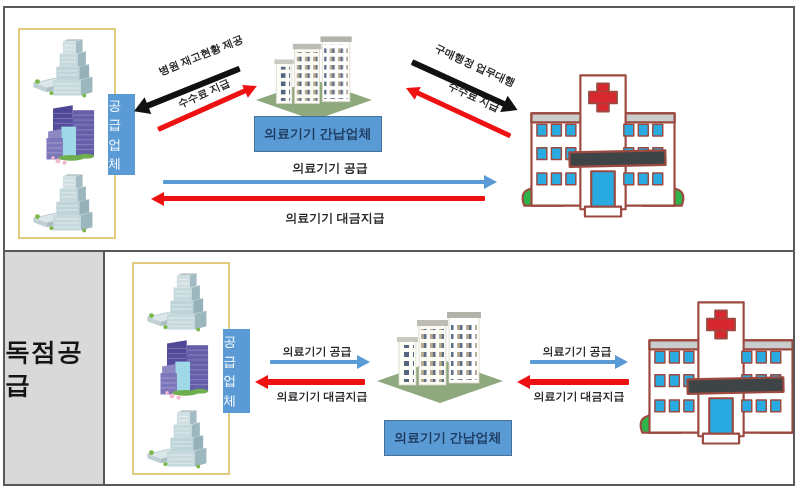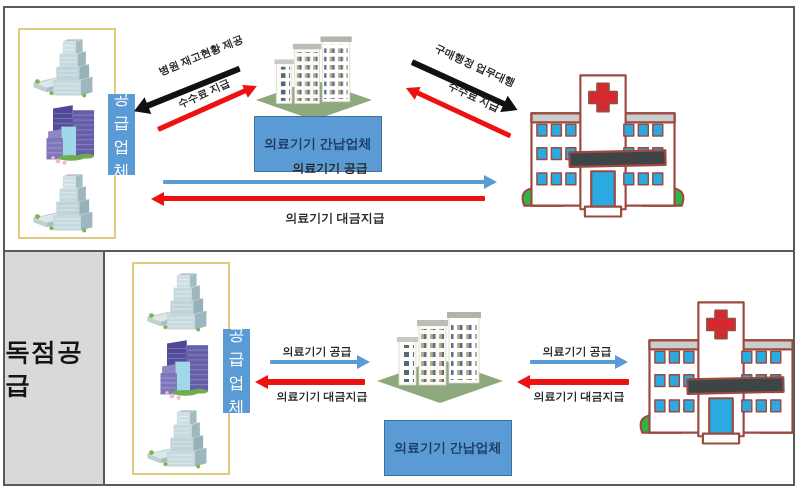--- a/index.html
+++ b/index.html
@@ -12,25 +12,25 @@
   .rowlabel{width:100px;box-sizing:border-box;border-right:2px solid #595959;background:#d9d9d9;
     display:flex;align-items:center;justify-content:center;
     font-family:"Liberation Serif", serif;font-weight:700;font-size:25px;color:#141414;letter-spacing:1px;}
   .canvas{position:relative;flex:1;background:#fff;overflow:hidden;}
 
   .supplier-group{position:absolute;border:2px solid #e3ca7e;background:#fff;box-sizing:border-box;
     display:flex;flex-direction:column;align-items:center;justify-content:space-evenly;}
   .bldg{display:block;}
 
   .supplier-box{position:absolute;background:#5b9bd5;color:#fff;display:flex;align-items:center;
-    justify-content:center;font-size:16px;font-weight:500;}
+    font-size:13px;font-weight:500;}
   .vtext{display:block;width:1.05em;line-height:1.5;word-break:break-all;text-align:center;}
 
   .mid-label{position:absolute;background:#5b9bd5;border:1px solid #41719c;color:#1d3a5f;
-    font-weight:700;font-size:13px;padding:18px 9px;white-space:nowrap;text-align:center;}
+    font-weight:700;font-size:13px;padding:8px 9px;white-space:nowrap;text-align:center;}
 
   .arrow{position:absolute;transform-origin:left center;}
   .shaft{position:absolute;left:0;top:0;width:100%;height:100%;background:currentColor;border-radius:1px;}
   .head{position:absolute;width:0;height:0;border-style:solid;top:50%;}
   .head-r{right:-12px;transform:translateY(-50%);border-width:7px 0 7px 13px;
     border-color:transparent transparent transparent currentColor;}
   .head-l{left:-12px;transform:translateY(-50%);border-width:7px 13px 7px 0;
     border-color:transparent currentColor transparent transparent;}
   .arr-black{color:#111;height:6px;}
   .arr-black .head-r{border-width:9px 0 9px 15px;right:-14px;}

